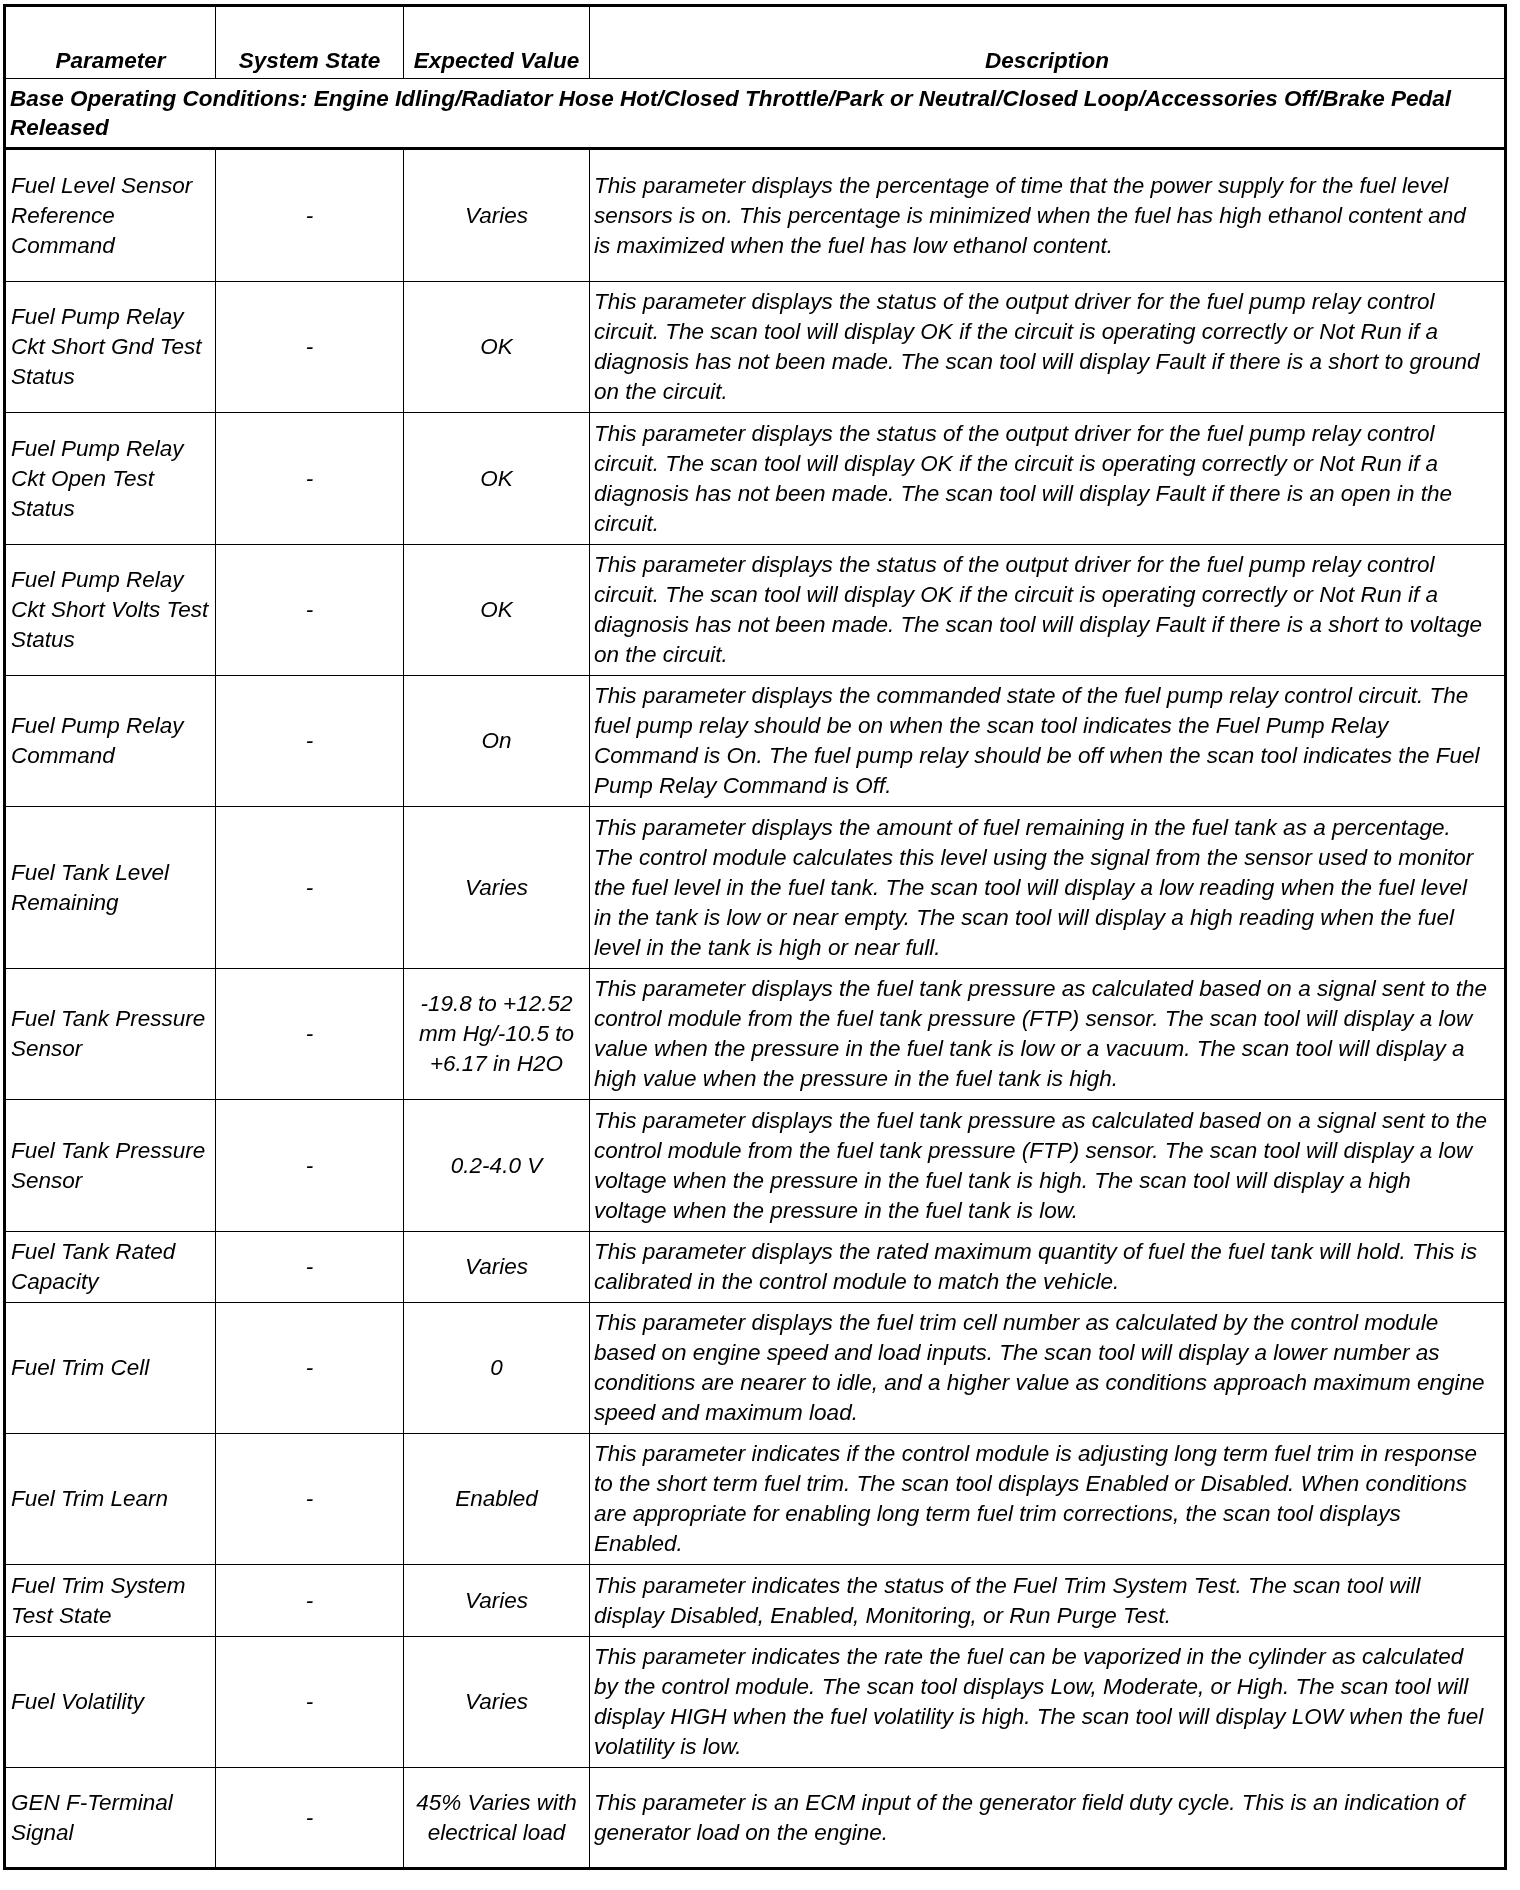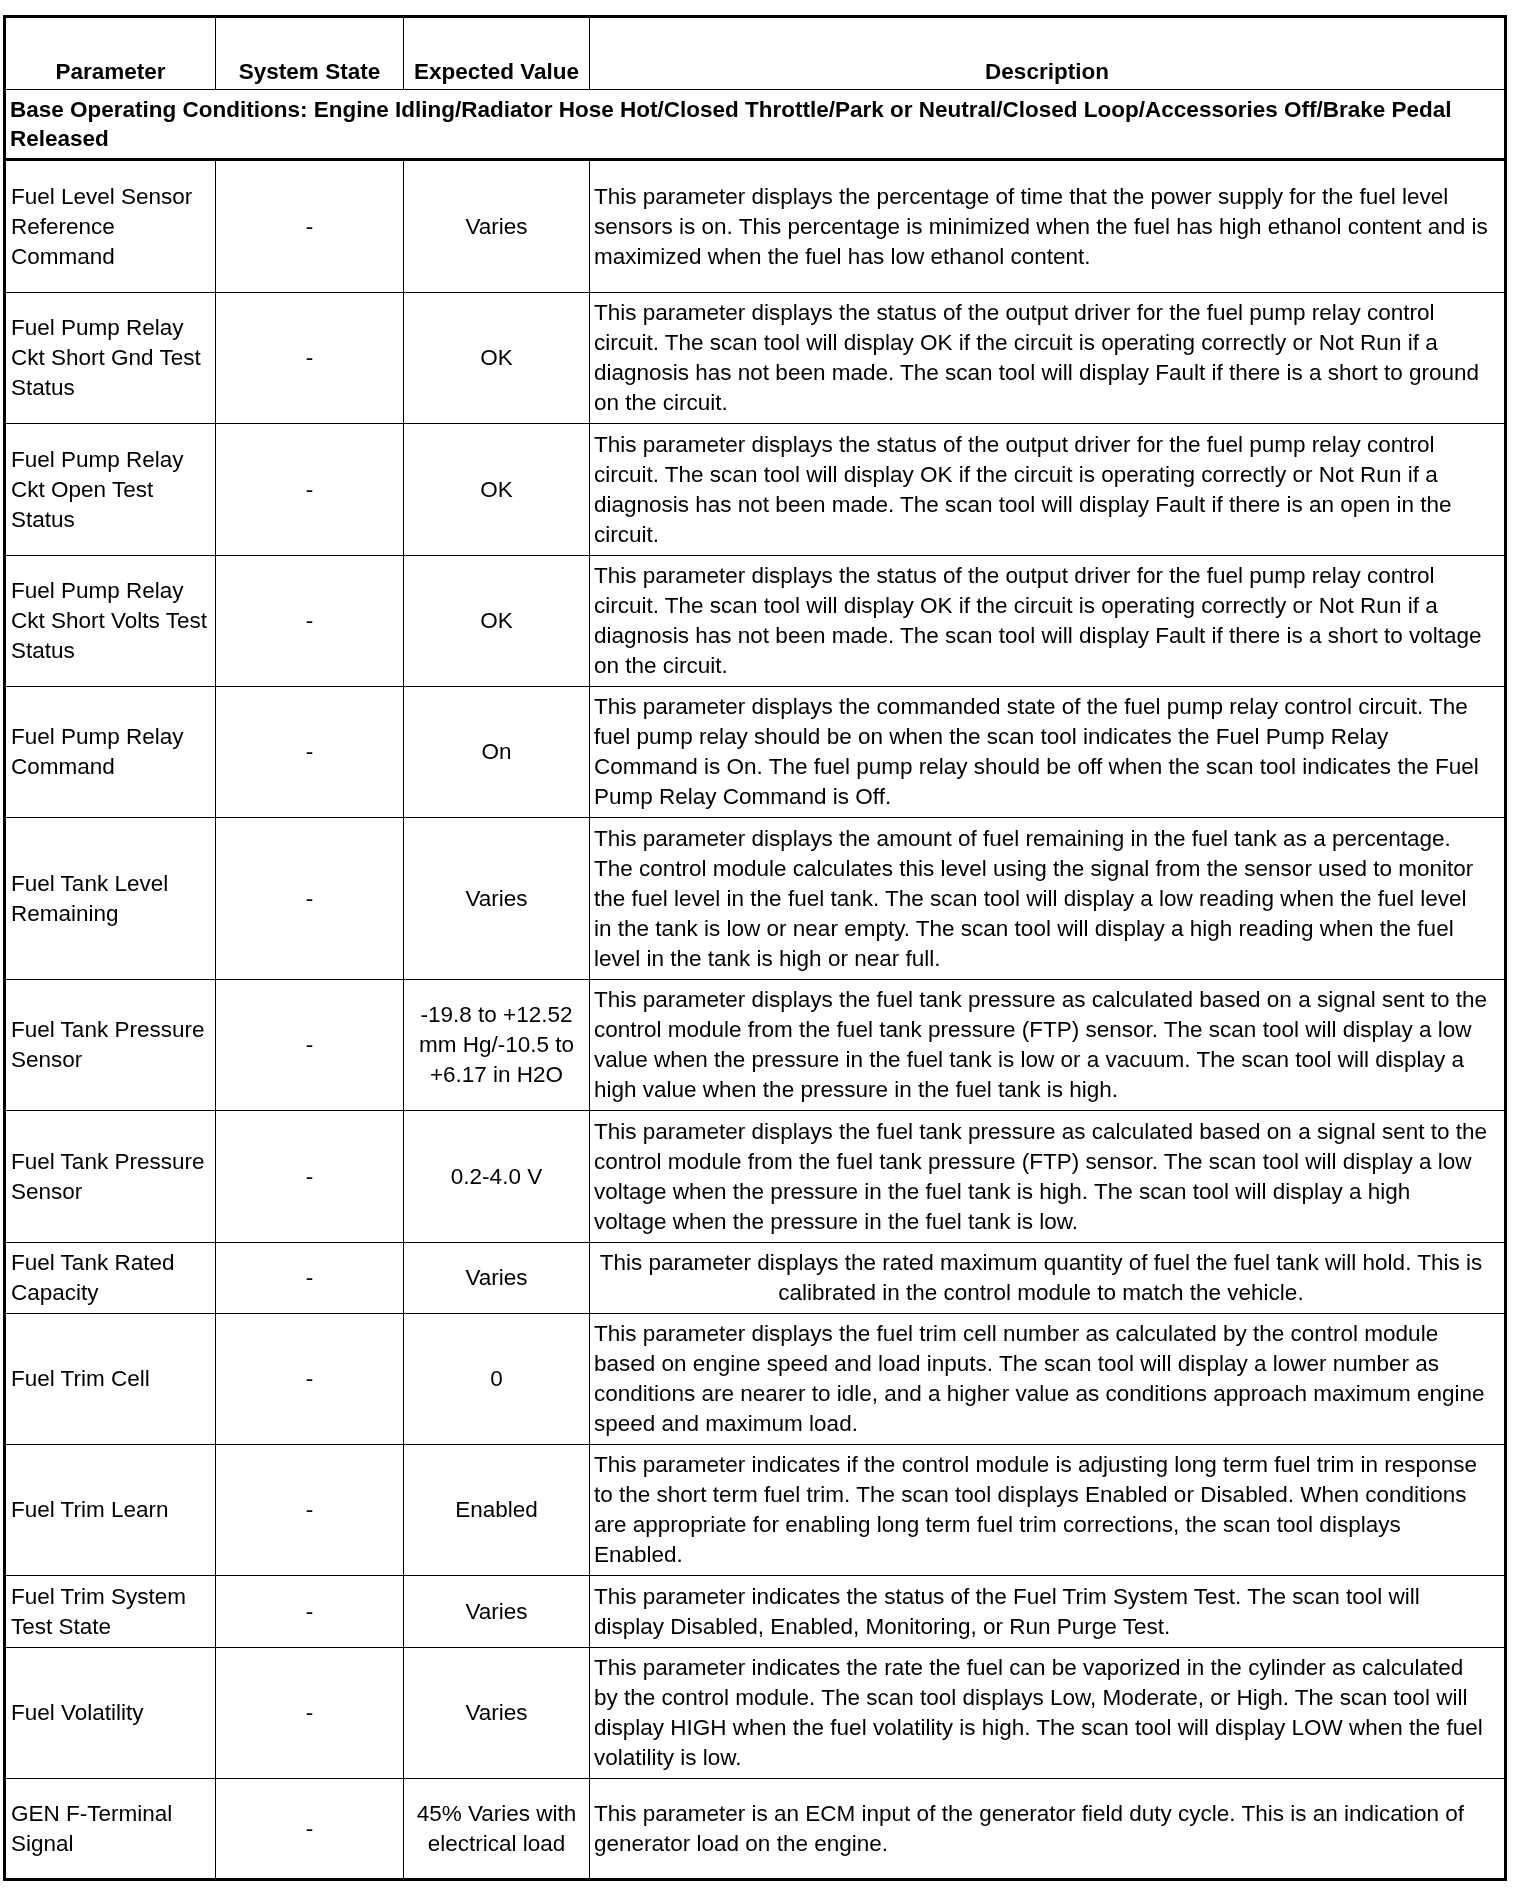--- a/index.html
+++ b/index.html
@@ -11,25 +11,26 @@
       width: 1520px;
       height: 1890px;
       position: relative;
       overflow: hidden;
       font-family: "Liberation Sans", "DejaVu Sans", sans-serif;
       color: #000000;
     }
     #param-table {
       position: absolute;
       left: 3px;
-      top: 15px;
+      top: 4px;
       width: 1504px;
       border-collapse: collapse;
       table-layout: fixed;
       border: 3px solid #000;
+      font-style: italic;
     }
     #param-table col.c1 { width: 211px; }
     #param-table col.c2 { width: 188px; }
     #param-table col.c3 { width: 186px; }
     #param-table col.c4 { width: auto; }
     #param-table th, #param-table td {
       border: 1.5px solid #000;
       padding: 0 5px;
       vertical-align: middle;
       font-size: 22.5px;
@@ -126,21 +127,21 @@
       <tr>
         <td class="param" style="height: 131px;">Fuel Tank Pressure Sensor</td>
         <td class="state" style="height: 131px;">-</td>
         <td class="value" style="height: 131px;">0.2-4.0 V</td>
         <td class="desc" style="height: 131px;">This parameter displays the fuel tank pressure as calculated based on a signal sent to the control module from the fuel tank pressure (FTP) sensor. The scan tool will display a low voltage when the pressure in the fuel tank is high. The scan tool will display a high voltage when the pressure in the fuel tank is low.</td>
       </tr>
       <tr>
         <td class="param" style="height: 70px;">Fuel Tank Rated Capacity</td>
         <td class="state" style="height: 70px;">-</td>
         <td class="value" style="height: 70px;">Varies</td>
-        <td class="desc" style="height: 70px; text-align: center;">This parameter displays the rated maximum quantity of fuel the fuel tank will hold. This is calibrated in the control module to match the vehicle.</td>
+        <td class="desc" style="height: 70px;">This parameter displays the rated maximum quantity of fuel the fuel tank will hold. This is calibrated in the control module to match the vehicle.</td>
       </tr>
       <tr>
         <td class="param" style="height: 130px;">Fuel Trim Cell</td>
         <td class="state" style="height: 130px;">-</td>
         <td class="value" style="height: 130px;">0</td>
         <td class="desc" style="height: 130px;">This parameter displays the fuel trim cell number as calculated by the control module based on engine speed and load inputs. The scan tool will display a lower number as conditions are nearer to idle, and a higher value as conditions approach maximum engine speed and maximum load.</td>
       </tr>
       <tr>
         <td class="param" style="height: 130px;">Fuel Trim Learn</td>
         <td class="state" style="height: 130px;">-</td>

